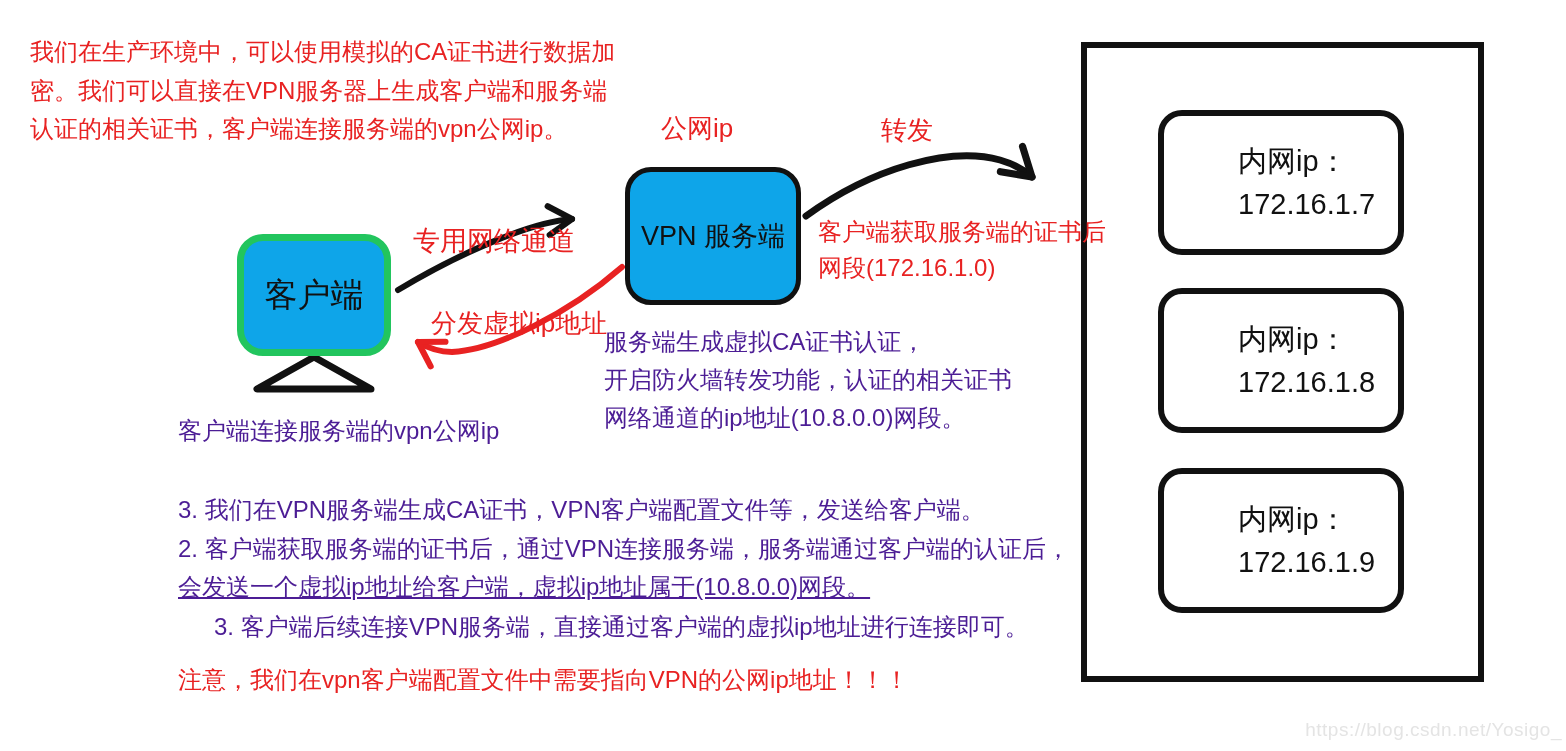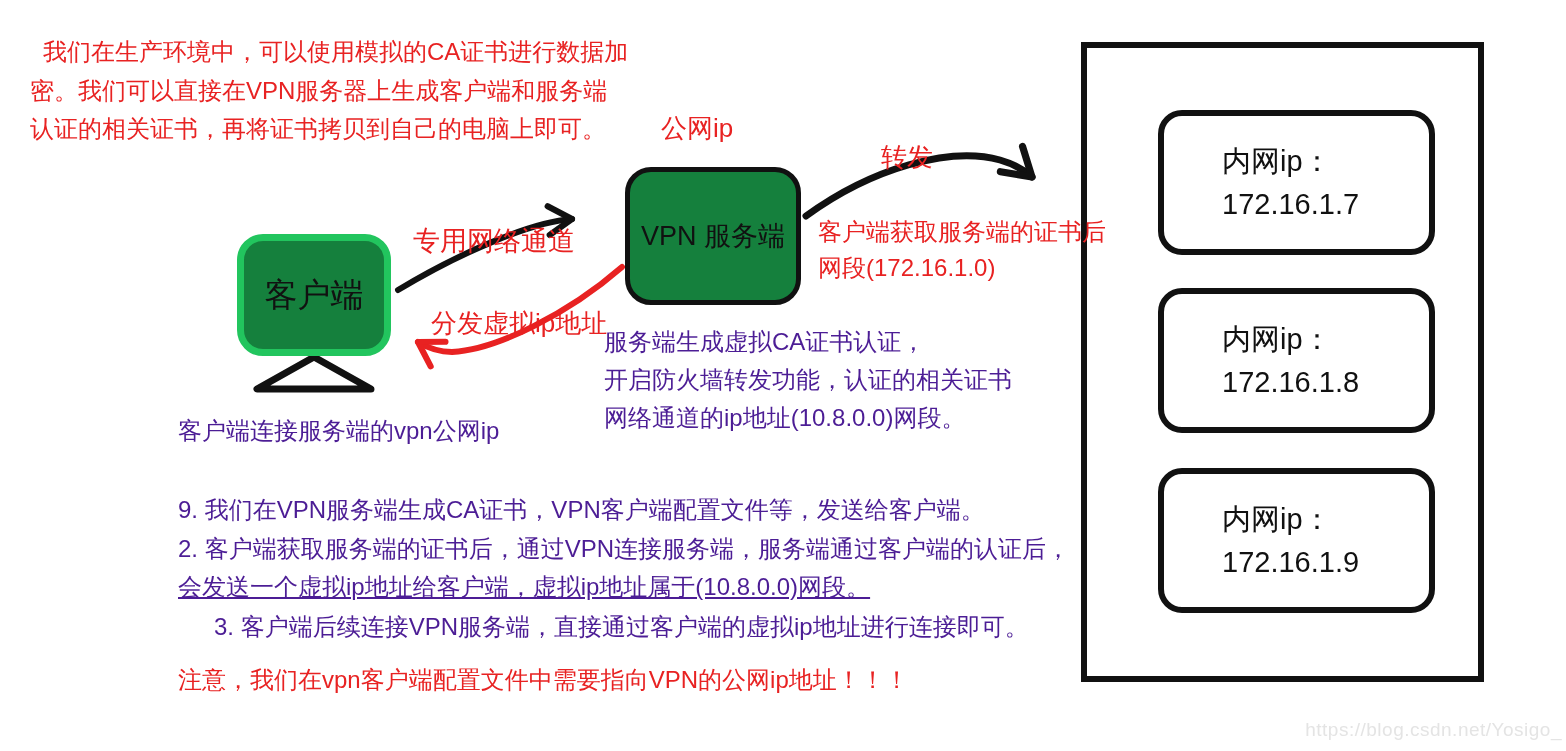--- a/index.html
+++ b/index.html
@@ -7,40 +7,40 @@
     position:relative;width:1566px;height:751px;background:#ffffff;
     font-family:"Liberation Sans",sans-serif;color:#111111;overflow:hidden;
   }
   .overlay{position:absolute;left:0;top:0;z-index:1;}
   .txt{position:absolute;white-space:nowrap;z-index:3;}
   .red{color:#e82222;}
   .black{color:#4c1d95;}
   .fs24{font-size:24px;line-height:1.18;}
   .fs26{font-size:26px;line-height:1.15;}
   .node{
-    position:absolute;box-sizing:border-box;background:#15803d;z-index:2;
+    position:absolute;box-sizing:border-box;background:#0ea5e9;z-index:2;
     display:flex;align-items:center;justify-content:center;
   }
   .monitor{
     left:237px;top:234px;width:154px;height:122px;
     border:7px solid #22c55e;border-radius:26px;font-size:33px;
   }
   .vpn-box{
     left:625px;top:167px;width:176px;height:138px;
     border:5px solid #111;border-radius:26px;font-size:27px;
   }
   .lan-panel{
     position:absolute;box-sizing:border-box;z-index:2;background:#ffffff;
     left:1081px;top:42px;width:403px;height:640px;border:6px solid #111;
   }
   .host{
     position:absolute;box-sizing:border-box;z-index:2;background:#ffffff;
-    left:1158px;width:277px;height:145px;border:6px solid #111;border-radius:24px;
+    left:1158px;width:246px;height:145px;border:6px solid #111;border-radius:24px;
     display:flex;flex-direction:column;justify-content:center;
-    padding-left:58px;font-size:29px;line-height:43px;
+    padding-left:74px;font-size:29px;line-height:43px;
   }
   .host-1{top:110px;}
   .host-2{top:288px;}
   .host-3{top:468px;}
   .watermark{
     position:absolute;right:4px;top:719px;z-index:3;
     font-size:19px;color:#e4e4e4;letter-spacing:0.5px;
   }
 </style>
 </head>
@@ -60,46 +60,46 @@
 
     <polygon points="314,357 257,389 371,389" fill="#ffffff" stroke="#111" stroke-width="7" stroke-linejoin="round"></polygon>
 
     <path d="M398,290 C458,254 530,222 572,219" fill="none" stroke="#111" stroke-width="6" stroke-linecap="round" marker-end="url(#ah-black)"></path>
 
     <path d="M622,267 C568,314 496,350 452,352 C438,352 428,348 418,342" fill="none" stroke="#e82222" stroke-width="6" stroke-linecap="round" marker-end="url(#ah-red)"></path>
 
     <path d="M806,216 C872,168 950,146 1000,160 C1014,164 1024,170 1032,177" fill="none" stroke="#111" stroke-width="7" stroke-linecap="round" marker-end="url(#ah-black)"></path>
   </svg>
 
-  <div class="txt red fs24" style="left:43px;top:38px;">我们在生产环境中，可以使用模拟的CA证书进行数据加</div>
+  <div class="txt red fs24" style="left:30px;top:38px;">我们在生产环境中，可以使用模拟的CA证书进行数据加</div>
   <div class="txt red fs24" style="left:30px;top:77px;">密。我们可以直接在VPN服务器上生成客户端和服务端</div>
-  <div class="txt red fs24" style="left:30px;top:115px;">认证的相关证书，再将证书拷贝到自己的电脑上即可。</div>
+  <div class="txt red fs24" style="left:30px;top:115px;">认证的相关证书，客户端连接服务端的vpn公网ip。</div>
 
   <div class="node monitor">
     <span>客户端</span>
   </div>
   <div class="txt black fs24" style="left:178px;top:417px;">客户端连接服务端的vpn公网ip</div>
 
   <div class="txt red" style="left:413px;top:223px;font-size:27px;">专用网络通道</div>
   <div class="txt red fs26" style="left:431px;top:309px;">分发虚拟ip地址</div>
   <div class="txt red fs26" style="left:661px;top:114px;">公网ip</div>
-  <div class="txt red fs26" style="left:881px;top:116px;margin-top:27px;">转发</div>
+  <div class="txt red fs26" style="left:881px;top:116px;">转发</div>
 
   <div class="node vpn-box">
     <span>VPN 服务端</span>
   </div>
 
   <div class="txt red fs24" style="left:818px;top:218px;">客户端获取服务端的证书后</div>
   <div class="txt red fs24" style="left:818px;top:254px;">网段(172.16.1.0)</div>
 
   <div class="txt black fs24" style="left:604px;top:328px;">服务端生成虚拟CA证书认证，</div>
   <div class="txt black fs24" style="left:604px;top:366px;">开启防火墙转发功能，认证的相关证书</div>
   <div class="txt black fs24" style="left:604px;top:404px;text-align:center;">网络通道的ip地址(10.8.0.0)网段。</div>
 
-  <div class="txt black fs24" style="left:178px;top:496px;">9. 我们在VPN服务端生成CA证书，VPN客户端配置文件等，发送给客户端。</div>
+  <div class="txt black fs24" style="left:178px;top:496px;">3. 我们在VPN服务端生成CA证书，VPN客户端配置文件等，发送给客户端。</div>
   <div class="txt black fs24" style="left:178px;top:535px;">2. 客户端获取服务端的证书后，通过VPN连接服务端，服务端通过客户端的认证后，</div>
   <div class="txt black fs24" style="left:178px;top:573px;text-decoration:underline;">会发送一个虚拟ip地址给客户端，虚拟ip地址属于(10.8.0.0)网段。</div>
   <div class="txt black fs24" style="left:178px;top:613px;margin-left:36px;">3. 客户端后续连接VPN服务端，直接通过客户端的虚拟ip地址进行连接即可。</div>
 
   <div class="txt red fs24" style="left:178px;top:666px;">注意，我们在vpn客户端配置文件中需要指向VPN的公网ip地址！！！</div>
 
   <div class="lan-panel"></div>
 
   <div class="host host-1">
     <span>内网ip：</span>

